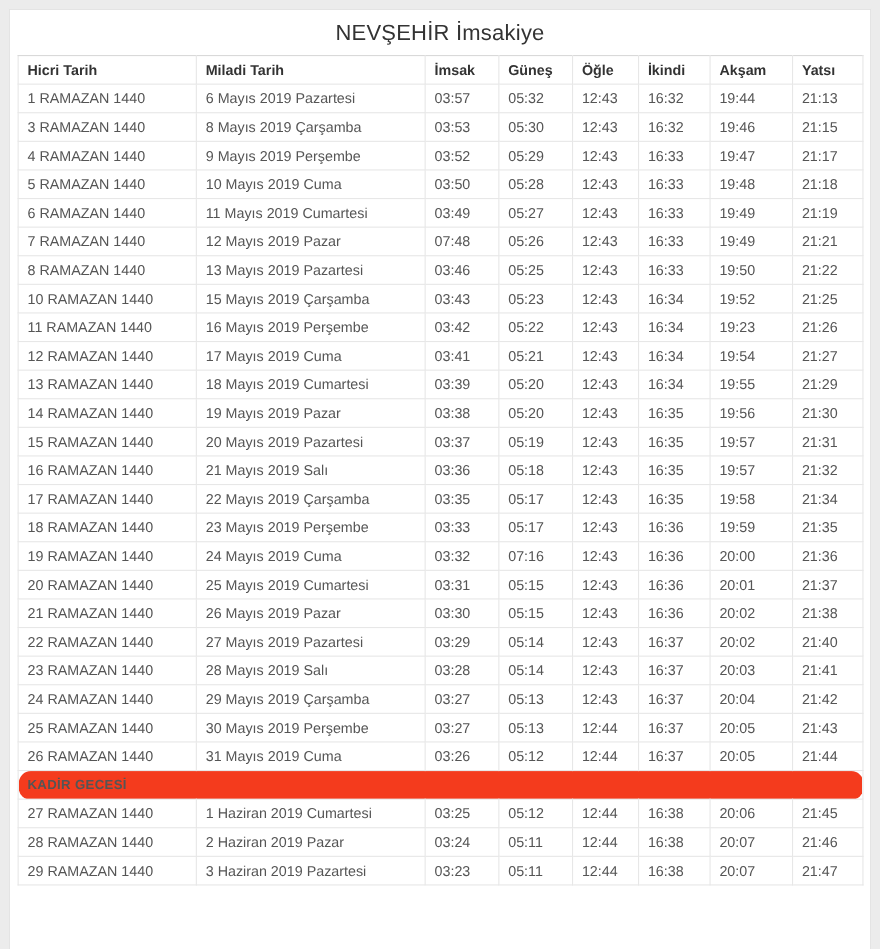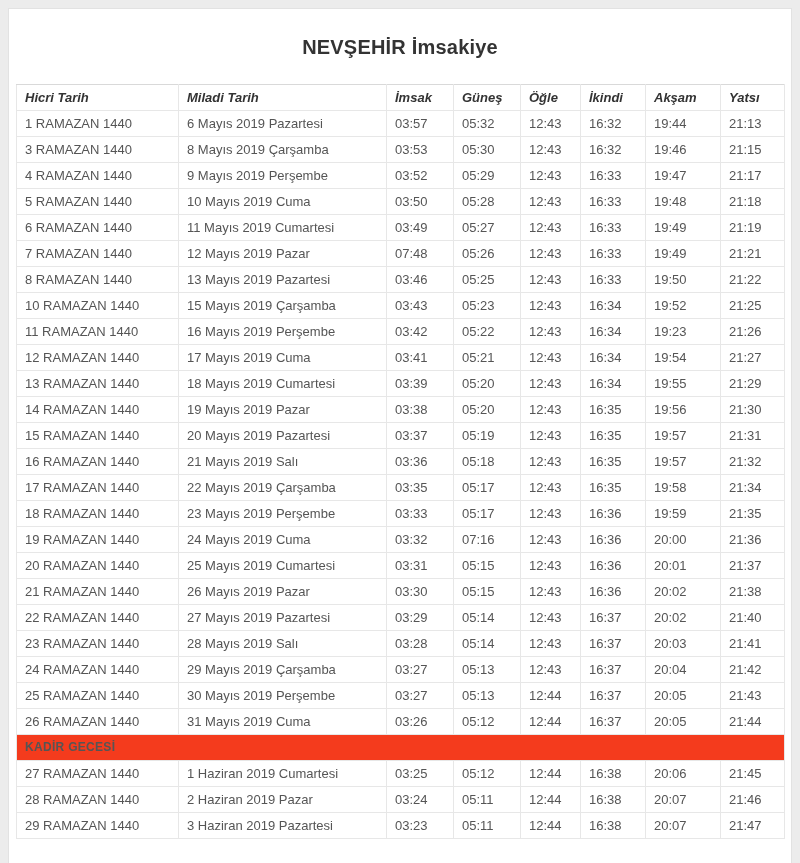--- a/index.html
+++ b/index.html
@@ -20,25 +20,25 @@
     background:var(--page-bg);
     font-family:"Liberation Sans","DejaVu Sans",sans-serif;
   }
   .card{
     position:absolute;left:8px;top:8px;width:784px;height:860px;
     background:var(--card-bg);
     border:1px solid var(--card-border);
     padding:0 7px;
   }
   .page-title{
-    margin:17px;
+    margin:0;
     padding:10px 0 8px 0;
     text-align:center;
     font-size:20px;
-    font-weight:bold;
+    font-weight:normal;
     color:var(--head-text);
     letter-spacing:0.2px;
   }
   table.imsakiye{
     width:768px;
     border-collapse:collapse;
     table-layout:fixed;
     border:1px solid var(--table-border-outer);
     font-size:13px;
   }
@@ -49,32 +49,32 @@
     text-align:left;
     vertical-align:middle;
     white-space:nowrap;
     overflow:hidden;
     line-height:15px;
   }
   table.imsakiye th{
     color:var(--head-text);
     font-weight:bold;
     border-top:1px solid var(--table-border-outer);
-    font-style:italic;
   }
   table.imsakiye td{
     color:var(--cell-text);
   }
   td.kadir{
     background:var(--kadir-bg);
     color:var(--kadir-text);
     font-weight:bold;
     text-align:center;
     font-size:12px;
     letter-spacing:0.3px;
+    border-radius:11px;
   }
 </style>
 </head>
 <body>
 
 <div class="card">
   <h1 class="page-title">NEVŞEHİR İmsakiye</h1>
   <table class="imsakiye">
     <colgroup>
       <col style="width:162px">

